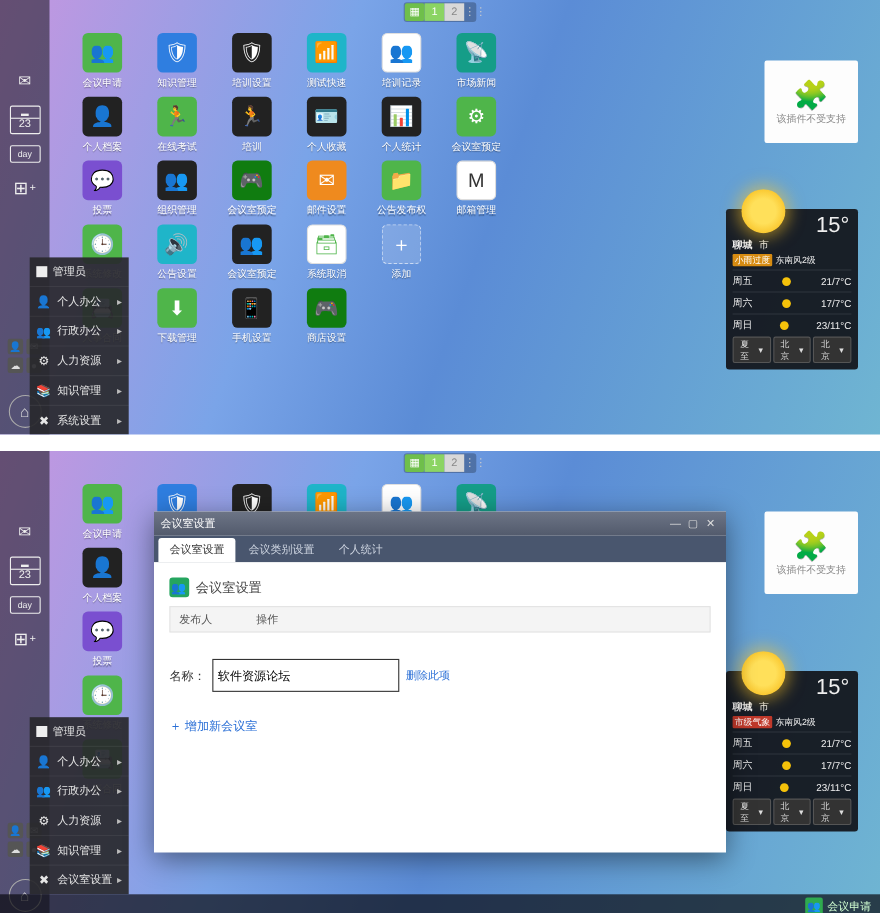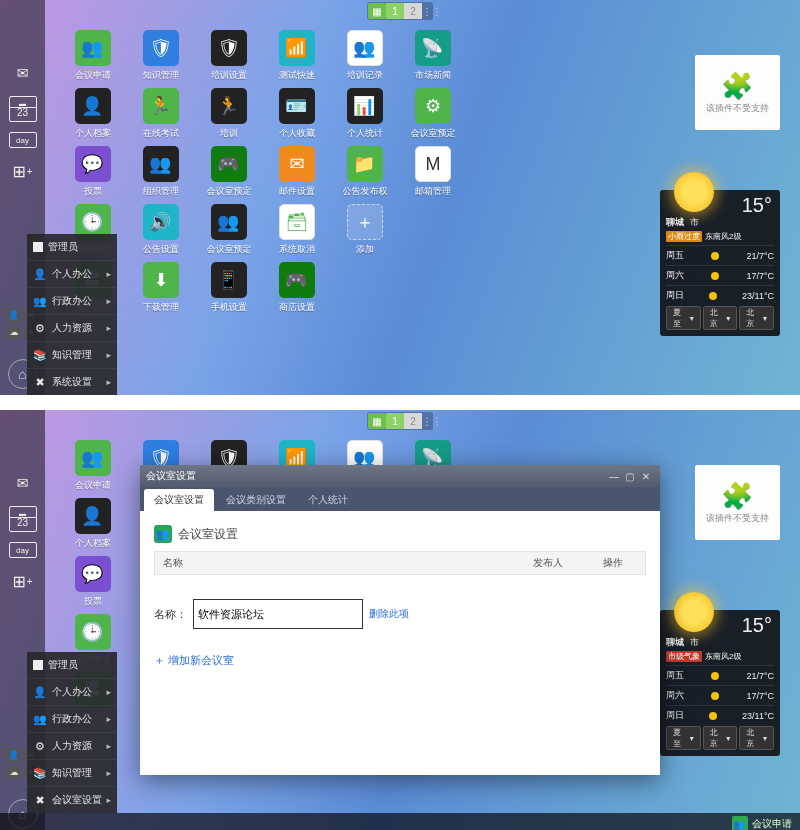--- a/index.html
+++ b/index.html
@@ -538,21 +538,20 @@
       <div class="tab active">会议室设置</div>
       <div class="tab">会议类别设置</div>
       <div class="tab">个人统计</div>
     </div>
     <div class="dlg-body">
       <div class="dlg-section-title">
         <span class="ic">👥</span>
         <span>会议室设置</span>
       </div>
       <div class="tbl-head">
-        <div class="col col-name">名称</div>
         <div class="col col-pub">发布人</div>
         <div class="col col-op">操作</div>
       </div>
       <div class="form-row">
         <span>名称：</span>
         <input type="text" value="软件资源论坛" style="">
         <span class="link">删除此项</span>
       </div>
       <div class="addlink">
         <span>＋</span>

